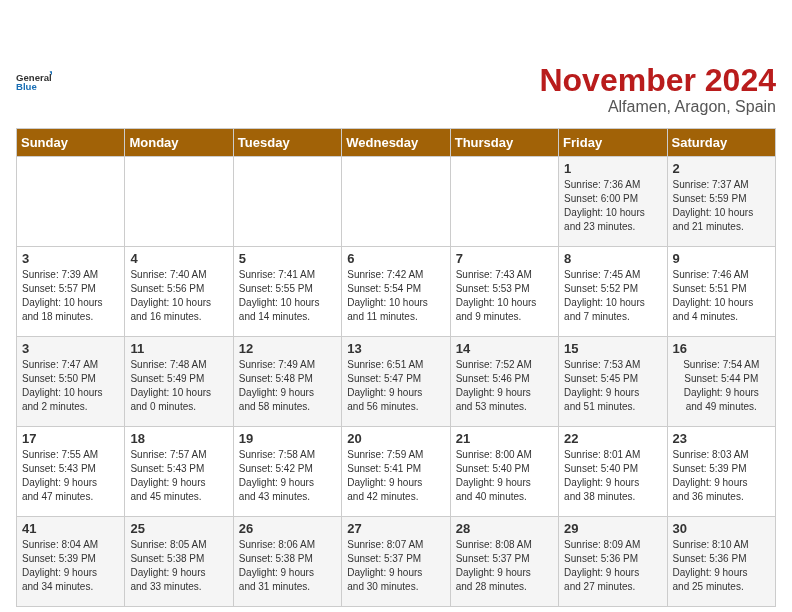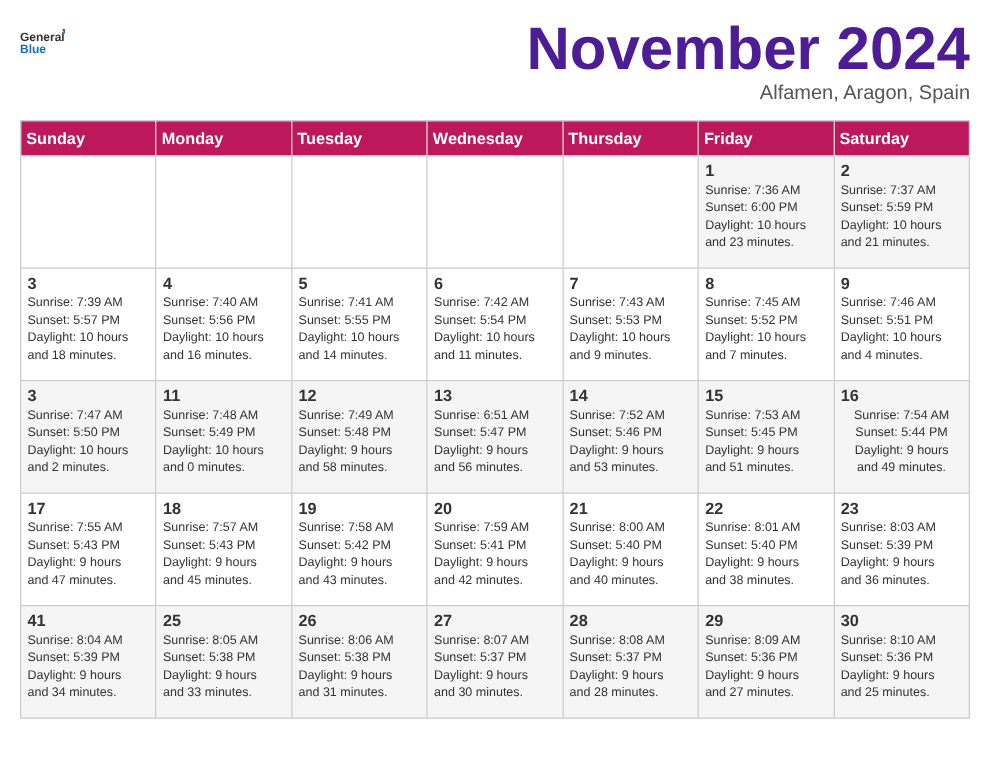--- a/index.html
+++ b/index.html
@@ -8,45 +8,46 @@
       background: #fff;
       width: 792px;
       min-height: 612px;
       padding: 16px;
     }
     .header {
       display: flex;
       justify-content: space-between;
       align-items: flex-start;
       margin-bottom: 12px;
+      margin-top: 48px;
     }
     .logo {
       display: flex;
       align-items: center;
       gap: 4px;
     }
     .title-area { text-align: right; }
     .month-title {
-      font-size: 48px;
+      font-size: 32px;
       font-weight: bold;
-      color: #4c1d95;
+      color: #b91c1c;
       line-height: 1;
     }
     .location {
       font-size: 16px;
       color: #555;
       margin-top: 2px;
     }
     table {
       width: 100%;
       border-collapse: collapse;
       table-layout: fixed;
     }
     thead tr {
-      background: #be185d;
+      background: #a16207;
       color: #fff;
     }
     thead th {
       padding: 6px 4px;
       font-size: 13px;
       font-weight: bold;
       text-align: left;
       border: 1px solid #ccc;
     }
     tbody tr {

